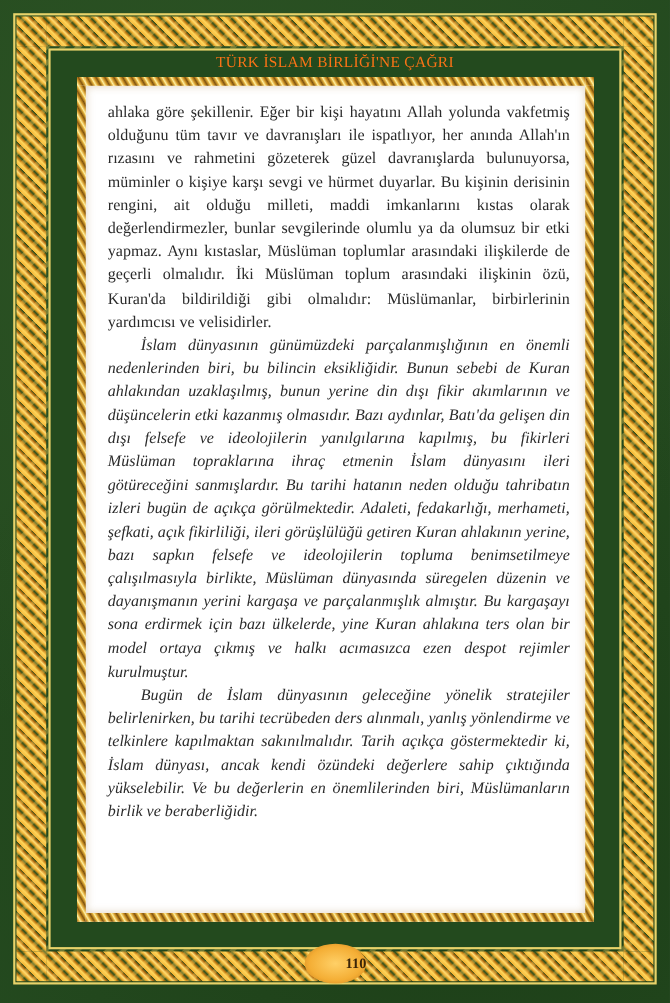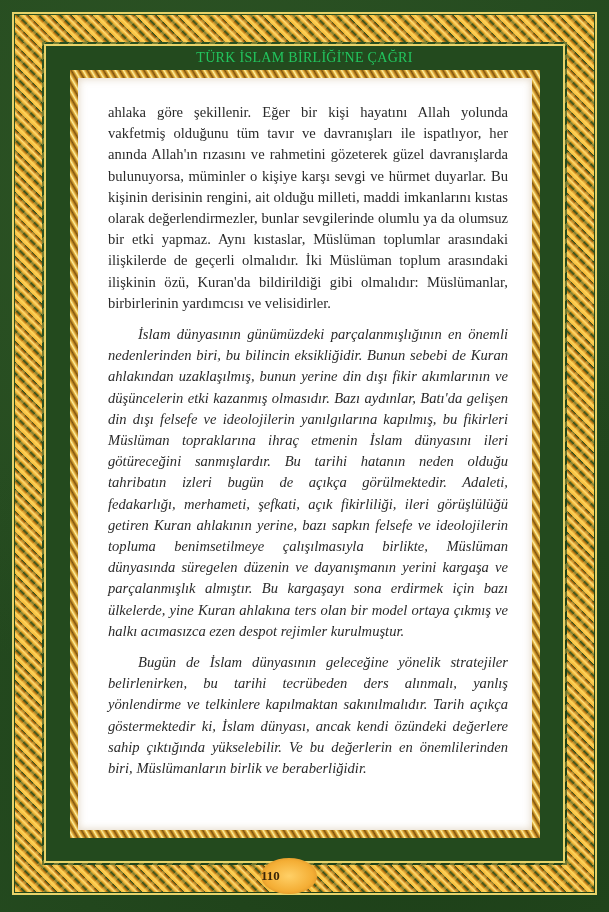--- a/index.html
+++ b/index.html
@@ -42,21 +42,21 @@
   
   .gold-line-inner {
     position: absolute; left: 44px; top: 44px; right: 44px; bottom: 49px;
     border: 2px solid #e8d36a;
     background: #234a1e;
     box-sizing: border-box;
   }
   .header-title {
     position: absolute; left: 0; right: 0; top: 50px;
     text-align: center;
-    color: #22c55e;
+    color: #f97316;
     font-size: 14px; letter-spacing: 0.3px;
     font-family: "Liberation Serif", "DejaVu Serif", serif;
   }
   
   .text-panel {
     position: absolute; left: 70px; top: 70px; width: 470px; height: 768px;
     box-sizing: border-box;
     border: 8px solid transparent;
     border-image: repeating-linear-gradient(60deg,
       #8a5a10 0px, #e7b540 2px, #fff0a0 3px, #d59a2a 5px, #7a4f0c 7px) 8;
@@ -65,27 +65,27 @@
   .text-panel-inner {
     position: absolute; inset: 0;
     box-shadow: inset 0 0 8px rgba(160,120,60,0.35);
   }
   .body-text {
     position: absolute; left: 20px; right: 14px; top: 14px;
     color: #2a2a2a;
     font-size: 14.6px; line-height: 21.2px;
     text-align: justify; hyphens: manual;
   }
-  .body-text p { margin: 10px; text-indent: 0; }
+  .body-text p { margin: 0; text-indent: 0; }
   .body-text p.indent { text-indent: 30px; font-style: italic; }
   .page-number-badge {
-    position: absolute; left: 261px; top: 858px; width: 56px; height: 36px;
+    position: absolute; left: 277px; top: 858px; width: 56px; height: 36px;
     border-radius: 50%;
     background: radial-gradient(ellipse at center, #ffd067 0%, #f4ae35 60%, #c77b1b 100%);
-    display: flex; align-items: center; justify-content: flex-start;
+    display: flex; align-items: center; justify-content: flex-end;
   }
   .page-number {
     font-size: 13px; font-weight: bold; color: #3a2508;
     font-family: "Liberation Serif", "DejaVu Serif", serif;
   }
 </style>
 </head>
 <body>
 
 <div class="page-bg"></div>

